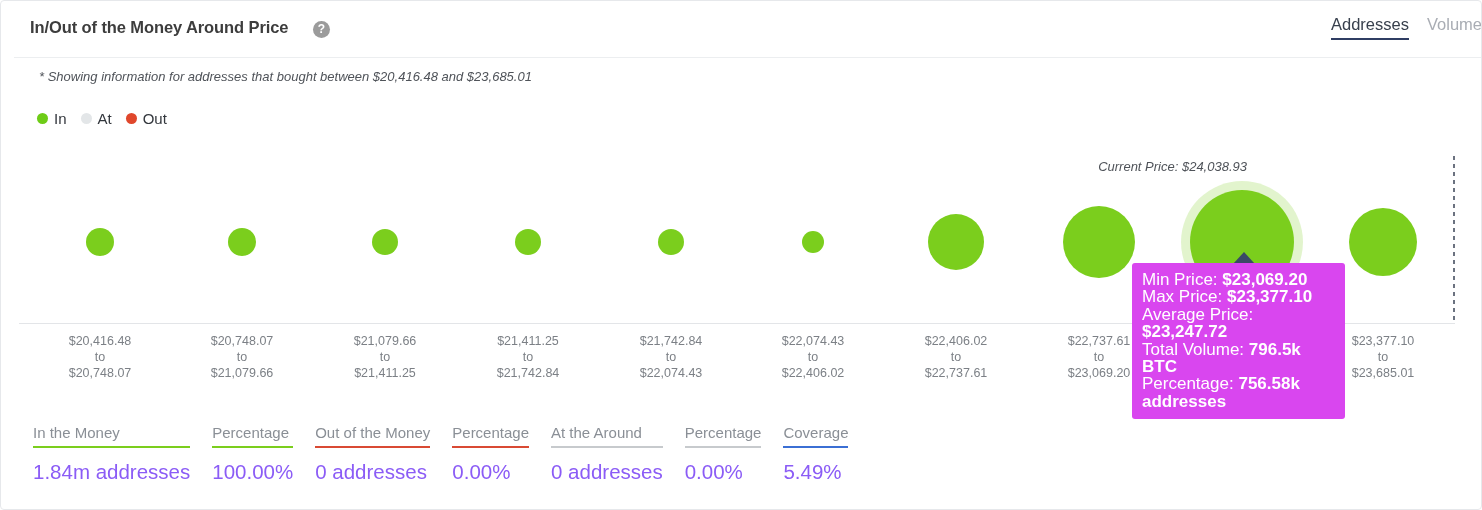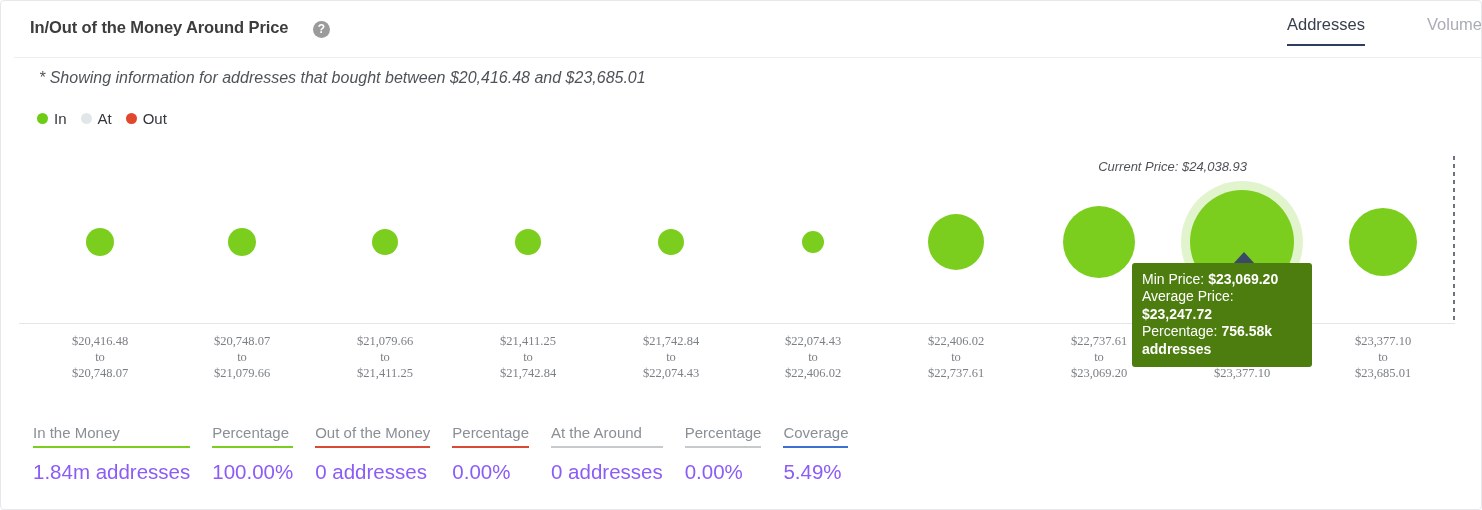--- a/index.html
+++ b/index.html
@@ -35,28 +35,28 @@
     background: #9b9b9b; color: #ffffff;
     font-size: 12px; font-weight: 700; line-height: 17px;
     text-align: center; cursor: pointer;
   }
   #tabs {
     position: absolute; right: 14px; top: 14px;
     display: flex; align-items: flex-start; gap: 18px;
   }
   .tab {
     font-size: 16.5px; color: #a9adb4; cursor: pointer;
-    padding-bottom: 10px; white-space: nowrap; margin-left: 44px;
+    padding-bottom: 4px; white-space: nowrap;
   }
   .tab.active { color: #38404d; border-bottom: 2.5px solid #2f3d63; }
 
   
   #subtitle {
     position: absolute; left: 38px; top: 68px;
-    font-size: 16px; font-style: italic; color: #4f5359;
+    font-size: 13px; font-style: italic; color: #4f5359;
     white-space: nowrap;
   }
   #legend {
     position: absolute; left: 36px; top: 109px;
     display: flex; align-items: flex-end; gap: 14px;
   }
   .legend-item { display: flex; align-items: center; gap: 6px; }
   .legend-dot { width: 11px; height: 11px; border-radius: 50%; }
   .legend-label { font-size: 15px; color: #33373d; }
 
@@ -82,29 +82,29 @@
     background: #7bce1d; cursor: pointer;
     transform: translate(-50%, -50%);
   }
   .bubble.hovered { box-shadow: 0 0 0 9px rgba(123,206,29,0.22); }
 
   
   .xlabel {
     position: absolute; top: 332px;
     width: 150px; margin-left: -75px;
     text-align: center; font-size: 12.5px; line-height: 16px;
-    color: #7c8086; white-space: nowrap; font-family: Liberation Serif, serif;
+    color: #7c8086; white-space: nowrap;
   }
 
   
   #tooltip {
     position: absolute; left: 1131px; top: 262px;
-    width: 180px; padding: 8px 10px 9px 10px;
-    background: #4d7c0f; border-radius: 3px;
-    font-size: 14px; line-height: 17.4px; color: #ffffff;
+    width: 213px; padding: 8px 10px 9px 10px;
+    background: #d946ef; border-radius: 3px;
+    font-size: 17px; line-height: 17.4px; color: #ffffff;
   }
   #tooltip b { font-weight: 700; }
   #tooltip-arrow {
     position: absolute; left: 1232px; top: 251px;
     width: 0; height: 0;
     border-left: 11px solid transparent;
     border-right: 11px solid transparent;
     border-bottom: 12px solid #3a4a66;
   }
 
@@ -218,21 +218,23 @@
       <div class="xlabel" style="left: 1382px;">
         <div>$23,377.10</div>
         <div>to</div>
         <div>$23,685.01</div>
       </div>
     </div>
 
   <div id="tooltip-arrow"></div>
   <div id="tooltip">
       <div><span>Min Price:</span> <b>$23,069.20</b></div>
+      <div><span>Max Price:</span> <b>$23,377.10</b></div>
       <div><span>Average Price:</span> <b>$23,247.72</b></div>
+      <div><span>Total Volume:</span> <b>796.5k BTC</b></div>
       <div><span>Percentage:</span> <b>756.58k addresses</b></div>
     </div>
 
   <div id="metrics">
       <div class="metric">
         <div class="metric-label">In the Money</div>
         <div class="metric-underline" style="background: rgb(123, 206, 29);"></div>
         <div class="metric-value">1.84m addresses</div>
       </div>
       <div class="metric">

